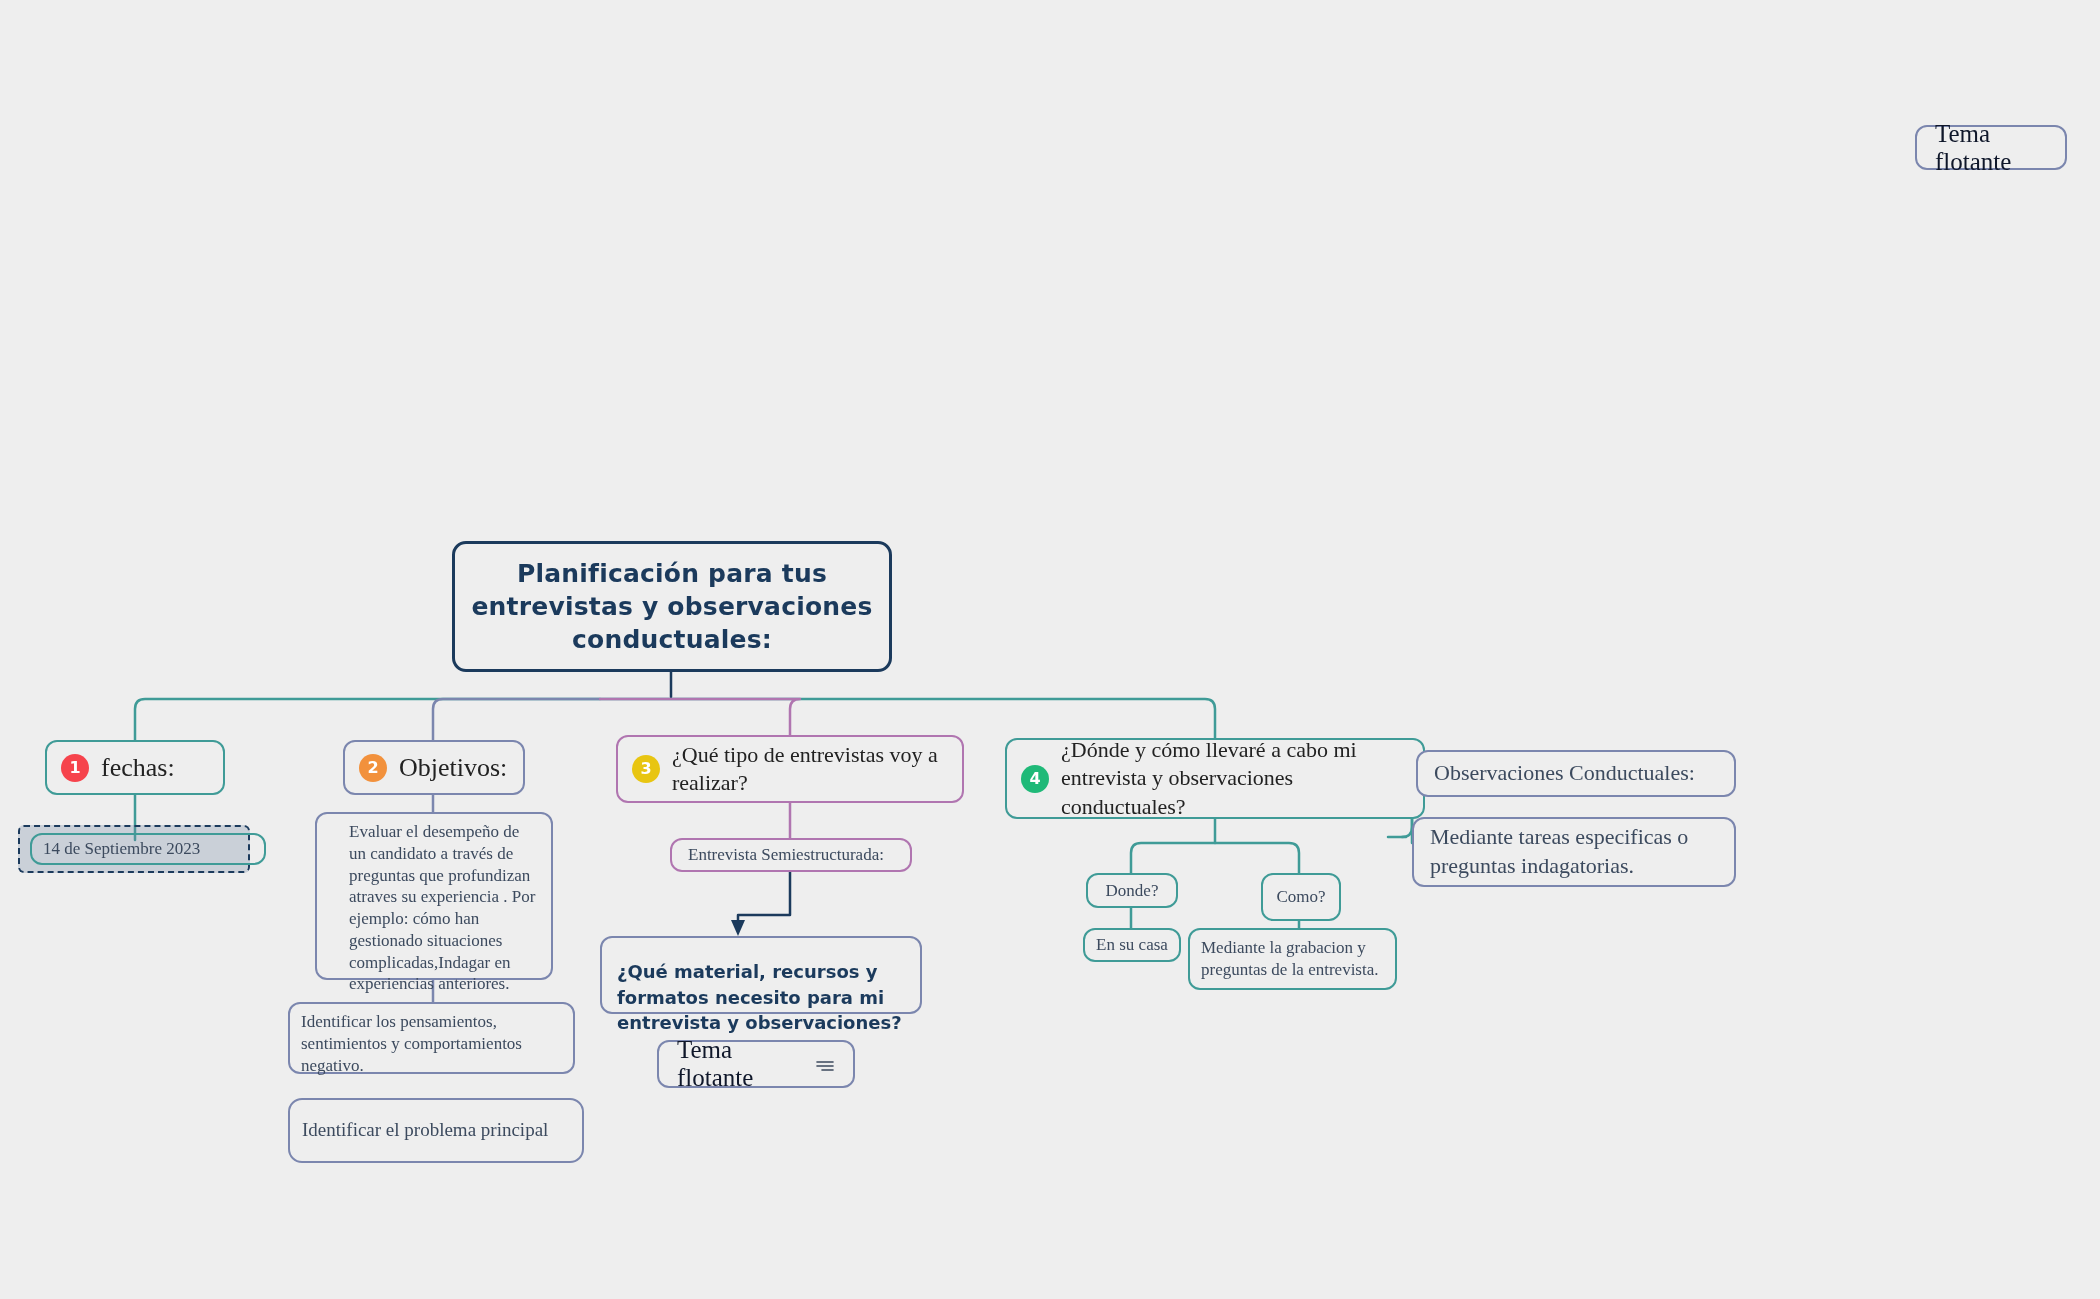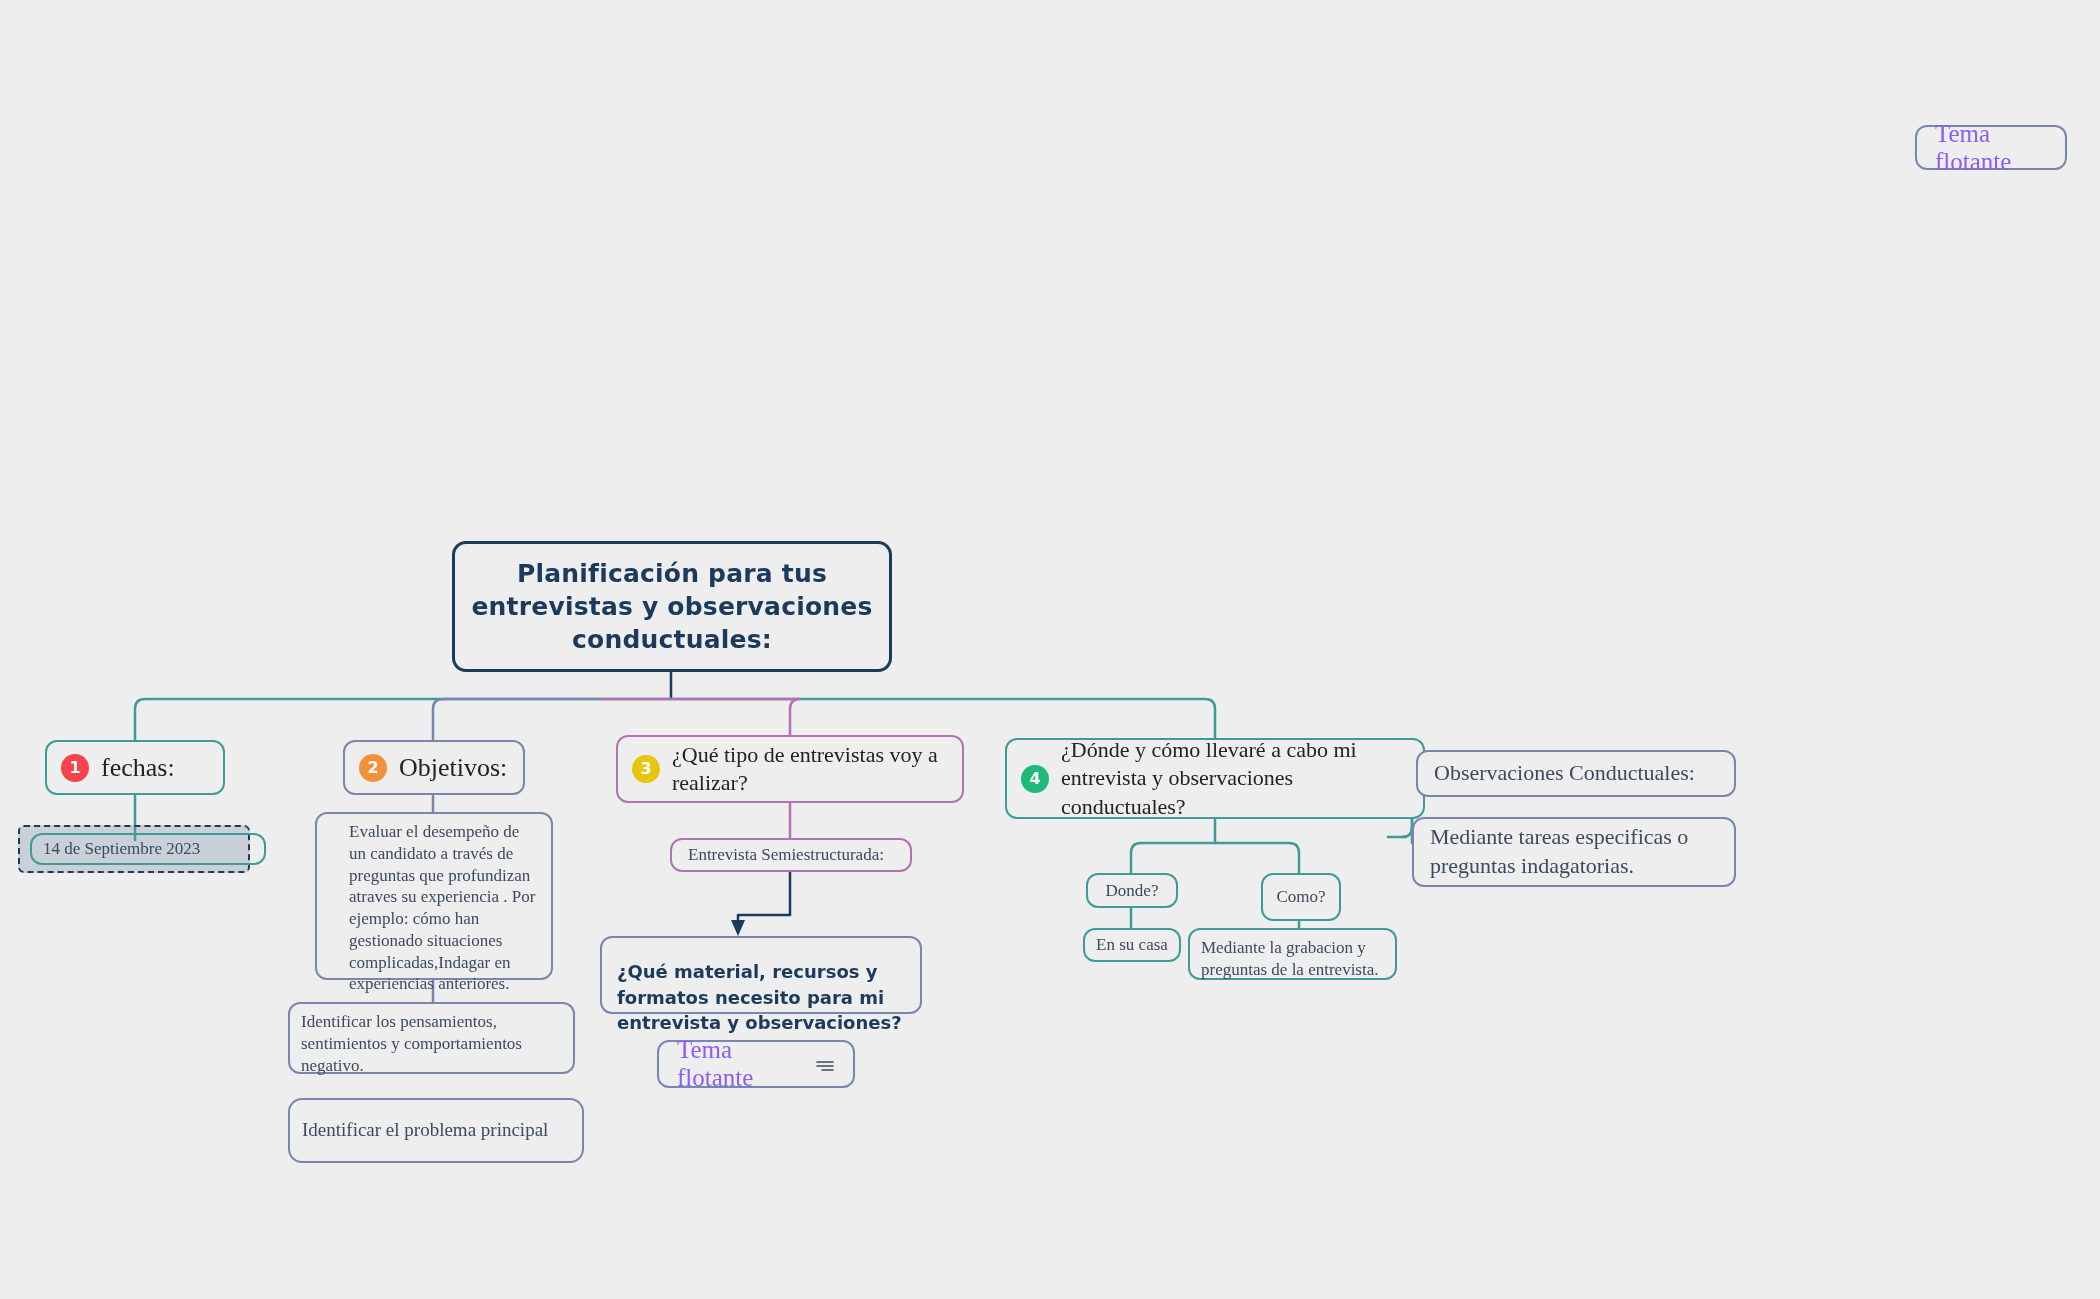--- a/index.html
+++ b/index.html
@@ -109,21 +109,21 @@
     font-weight: bold;
     font-size: 18px;
     line-height: 1.42;
     color: #1b3a5c;
     padding: 21px 15px;
   }
 
   
   .floating {
     font-size: 25px;
-    color: #8b5cf6;
+    color: #0f172a;
     padding: 6px 18px;
     justify-content: center;
     gap: 14px;
   }
 
   
   .selection {
     position: absolute;
     box-sizing: border-box;
     border: 2px dashed #1b3a5c;
@@ -242,21 +242,21 @@
   </div>
 
   <div class="node b-teal leaf-tiny" style="left:1261px; top:873px; width:80px; height:48px; justify-content:center;">
     <span class="txt">Como?</span>
   </div>
 
   <div class="node b-teal leaf-tiny" style="left:1083px; top:928px; width:98px; height:34px; justify-content:center;">
     <span class="txt">En su casa</span>
   </div>
 
-  <div class="node b-teal leaf-tiny" style="left:1188px; top:928px; width:209px; height:52px; align-items:flex-start;">
+  <div class="node b-teal leaf-tiny" style="left:1188px; top:928px; width:209px; height:62px; align-items:flex-start;">
     <span class="txt">Mediante la grabacion y preguntas de la entrevista.</span>
   </div>
 
   <div class="node b-slate big-right" style="left:1416px; top:750px; width:320px; height:47px;">
     <span class="txt">Observaciones Conductuales:</span>
   </div>
 
   <div class="node b-slate big-right" style="left:1412px; top:817px; width:324px; height:70px; align-items:center;">
     <span class="txt">Mediante tareas especificas o preguntas indagatorias.</span>
   </div>

